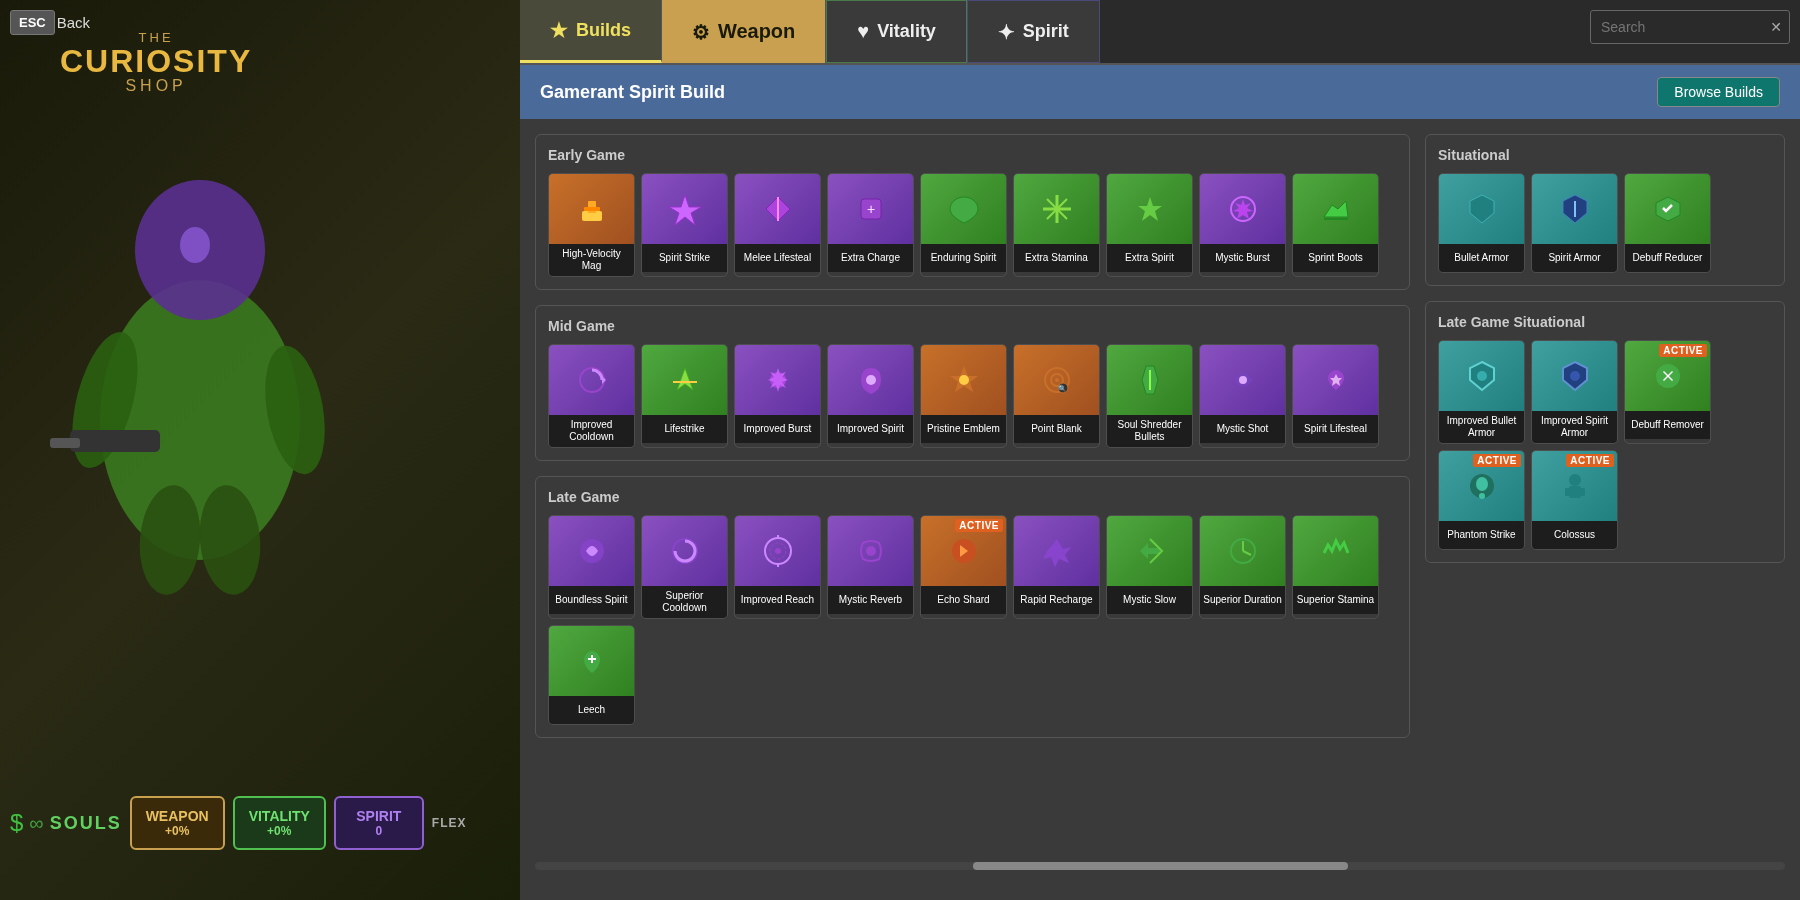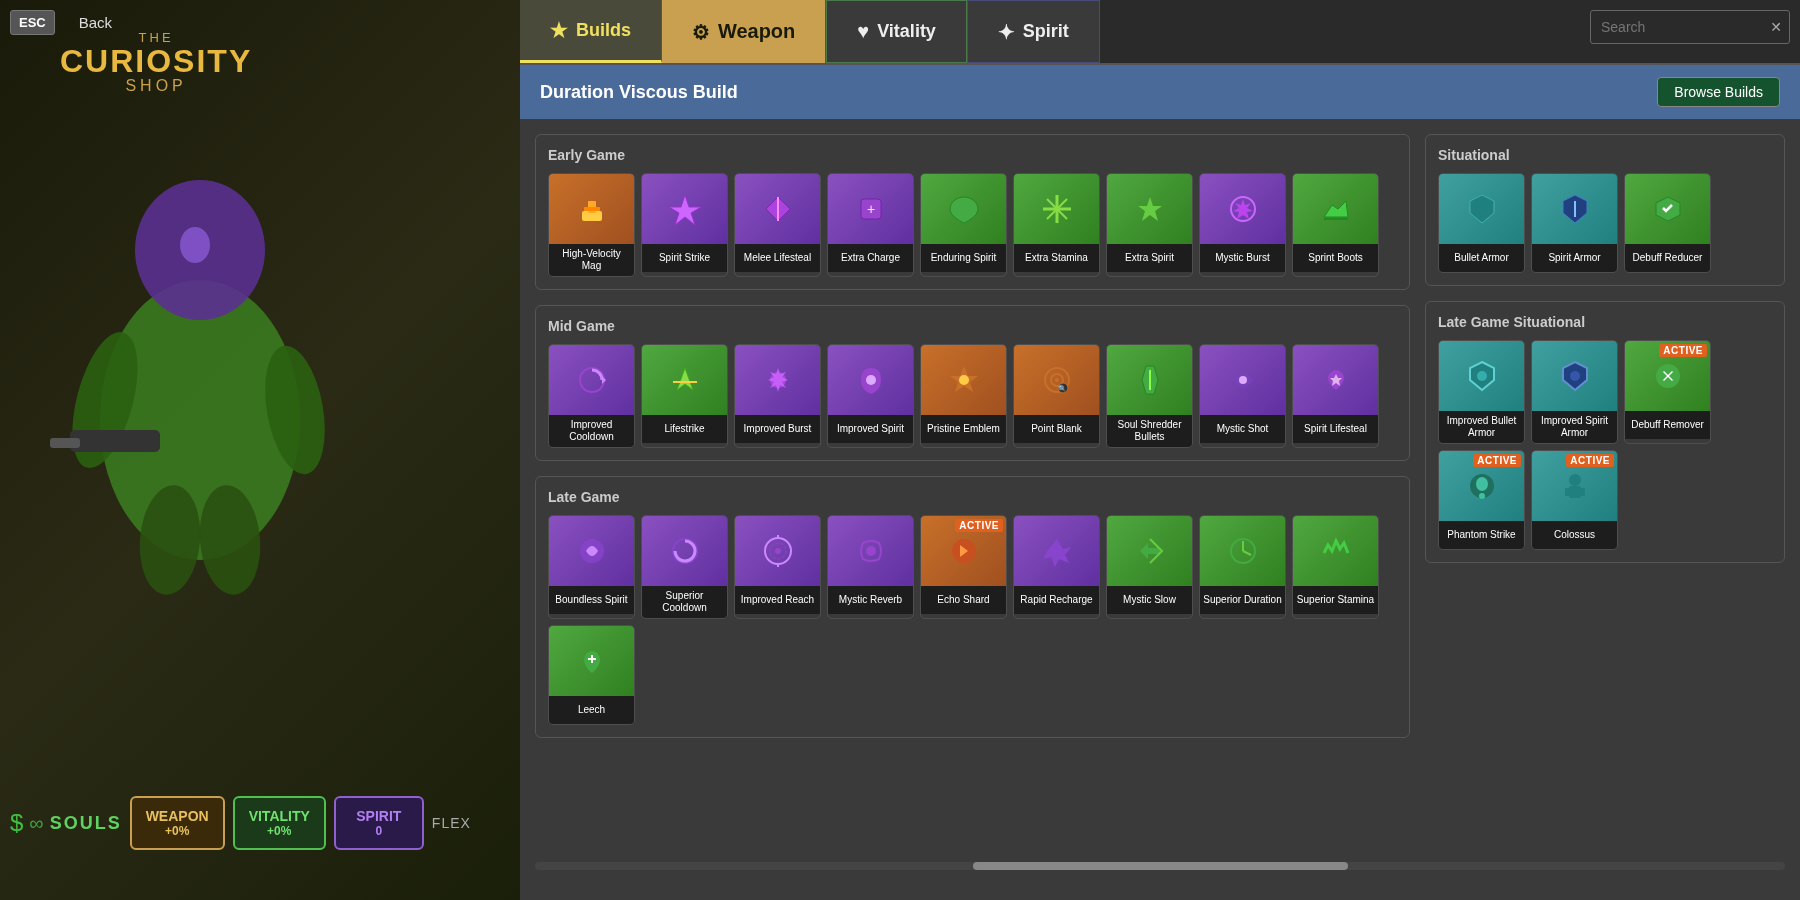--- a/index.html
+++ b/index.html
@@ -18,21 +18,21 @@
       left: 0; top: 0;
       width: 520px;
       height: 900px;
       background: linear-gradient(135deg, #1a1a0a 0%, #2a2a15 50%, #1a1f0a 100%);
     }
 
     
     .top-bar {
       position: absolute;
       top: 10px; left: 10px;
-      display: flex; align-items: center; gap: 24px;
+      display: flex; align-items: center; gap: 2px;
     }
     .esc-btn {
       background: #555;
       color: #fff;
       border: 1px solid #777;
       padding: 4px 8px;
       font-size: 13px;
       font-weight: bold;
       border-radius: 3px;
       cursor: pointer;
@@ -85,22 +85,22 @@
       cursor: pointer;
     }
     .stat-btn.weapon { background: #3a2a0a; border-color: #c8a050; color: #e8c060; }
     .stat-btn.vitality { background: #1a3a1a; border-color: #50c050; color: #70e070; }
     .stat-btn.spirit { background: #2a1a4a; border-color: #9060d0; color: #b080f0; }
     .stat-btn .stat-name { font-size: 14px; font-weight: 900; }
     .stat-btn .stat-val { font-size: 12px; }
 
     .flex-label {
       color: #aaa;
-      font-size: 14px;
-      font-weight: normal;
+      font-size: 12px;
+      font-weight: bold;
       letter-spacing: 1px;
     }
 
     
     .main-panel {
       position: absolute;
       left: 520px; top: 0;
       width: 1280px;
       height: 900px;
       background: #3a3a3a;
@@ -160,21 +160,21 @@
       justify-content: space-between;
       padding: 12px 20px;
       background: #4a6a9a;
     }
     .build-title {
       font-size: 18px;
       font-weight: bold;
       color: #fff;
     }
     .browse-builds-btn {
-      background: #14532d;
+      background: #0f766e;
       color: #fff;
       border: 1px solid #888;
       padding: 6px 16px;
       font-size: 14px;
       border-radius: 4px;
       cursor: pointer;
     }
 
     
     .build-body {
@@ -353,21 +353,21 @@
     </div>
     <div style="flex:1;position:relative;text-decoration:underline;">
       <div class="search-area">
         <input class="search-box" type="text" placeholder="Search" style="">
         <span class="search-clear">✕</span>
       </div>
     </div>
   </div>
 
   <div class="build-header">
-    <span class="build-title">Duration Viscous Build</span>
+    <span class="build-title">Gamerant Spirit Build</span>
     <button class="browse-builds-btn">Browse Builds</button>
   </div>
 
   <div class="build-body">
 
     <div class="build-left">
 
       <div class="section">
         <div class="section-title">Early Game</div>
         <div class="items-grid" id="early-game-grid">

